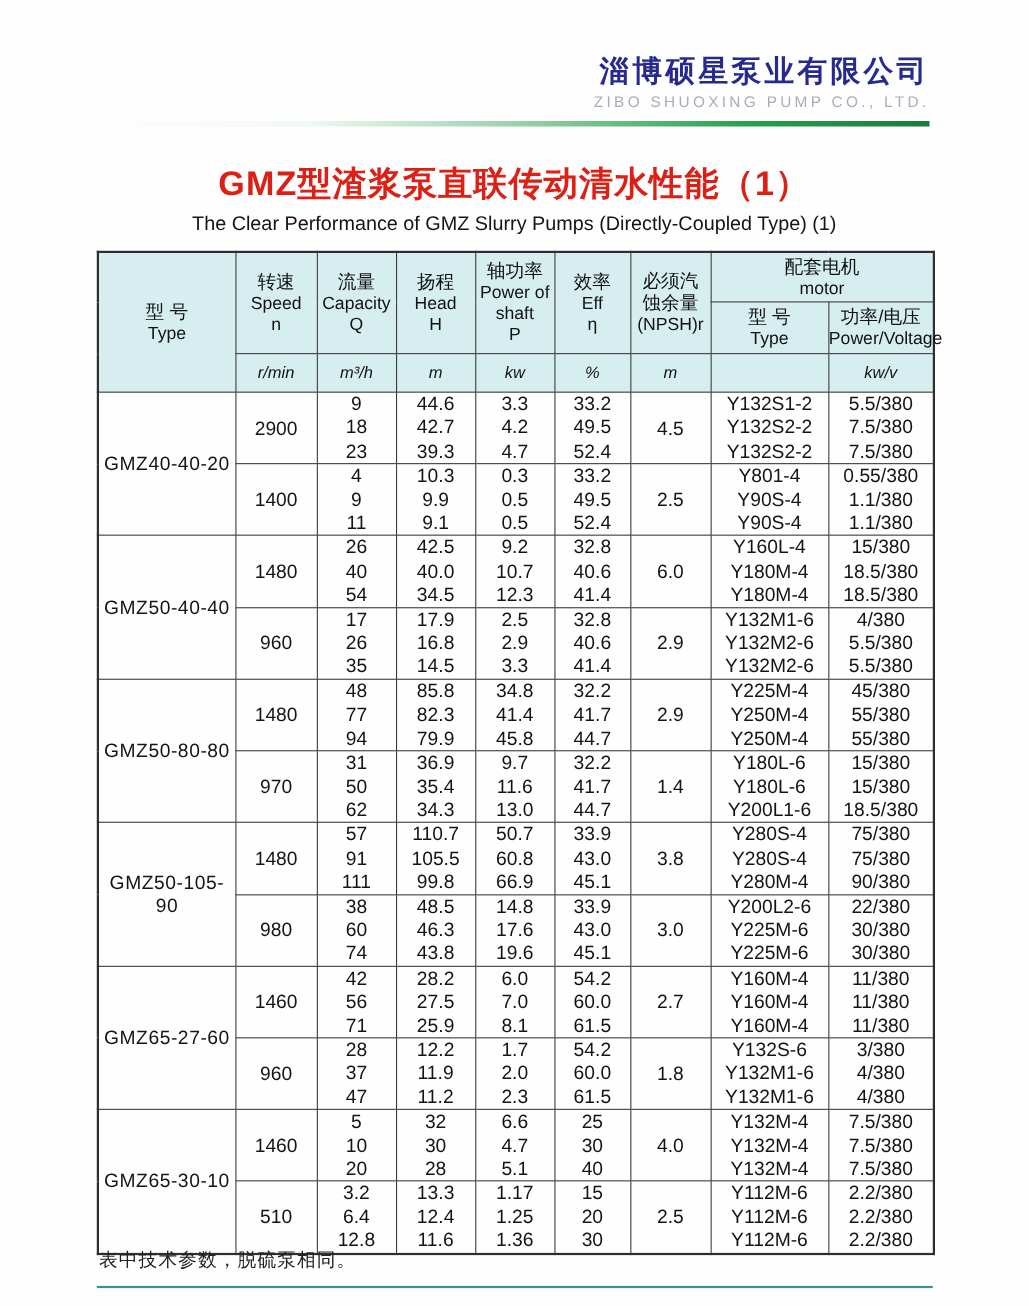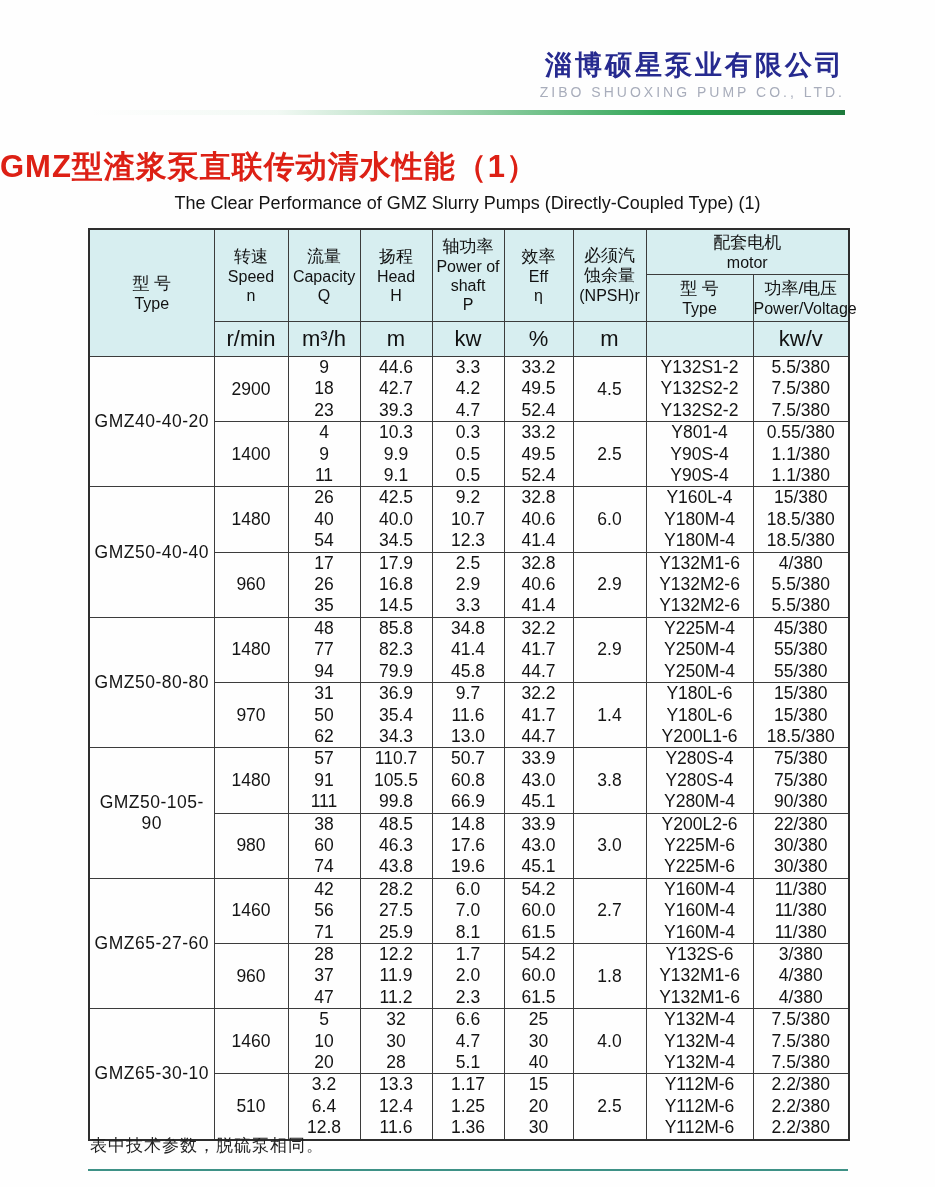--- a/index.html
+++ b/index.html
@@ -7,33 +7,33 @@
   .page{position:absolute;inset:0;background:#fefefe;}
 
   
   .brand{position:absolute;top:50px;right:90px;text-align:right;}
   .brand-cn{color:#262a8f;font-size:27px;font-weight:bold;letter-spacing:3px;line-height:30px;margin-left:40px;}
   .brand-en{color:#a8adbb;font-size:14px;letter-spacing:3px;margin-top:4px;}
   .top-line{position:absolute;top:110px;left:88px;width:757px;height:5px;
     background:linear-gradient(to right,rgba(40,161,78,0) 0%,rgba(40,161,78,0.06) 25%,rgba(40,161,78,0.5) 52%,#28a14e 78%,#1d7a3c 100%);}
 
   
-  .title{position:absolute;top:146px;left:0;width:100%;color:#dd2015;font-size:31px;font-weight:bold;letter-spacing:1px;}
+  .title{position:absolute;top:146px;left:0;width:100%;text-align:center;color:#dd2015;font-size:31px;font-weight:bold;letter-spacing:1px;}
   .subtitle{position:absolute;top:193px;left:0;width:100%;text-align:center;color:#141414;font-size:18px;}
 
   
   table{position:absolute;left:88px;top:228px;width:760px;border-collapse:collapse;table-layout:fixed;}
   th,td{border:1px solid #3c3c3c;padding:0;margin:0;}
   table{border:2px solid #2e2e2e;}
   thead th{background:#d7eef0;font-weight:normal;color:#111;vertical-align:middle;text-align:center;}
   thead .cn{font-size:17px;line-height:20px;}
   thead .en{font-size:16px;line-height:19px;white-space:pre-line;}
   thead .sym{font-size:16px;line-height:19px;}
   thead .npsh-cn{display:inline-block;max-width:3.4em;font-size:17px;line-height:20px;}
-  tr.units th{height:34px;font-size:22px;font-weight:normal;}
+  tr.units th{height:34px;font-size:15px;font-weight:normal;font-style:italic;}
   tbody td{text-align:center;vertical-align:middle;color:#141414;font-size:17.5px;height:64px;}
   tbody .ln{line-height:21.4px;}
   .type-cell{font-size:17.5px;letter-spacing:0.5px;}
 
   
   .footnote{position:absolute;left:90px;top:1134px;font-size:17px;color:#222;letter-spacing:1px;}
   .bottom-line{position:absolute;left:88px;top:1169px;width:760px;height:2px;background:#3e9186;}
 </style>
 </head>
 <body>

